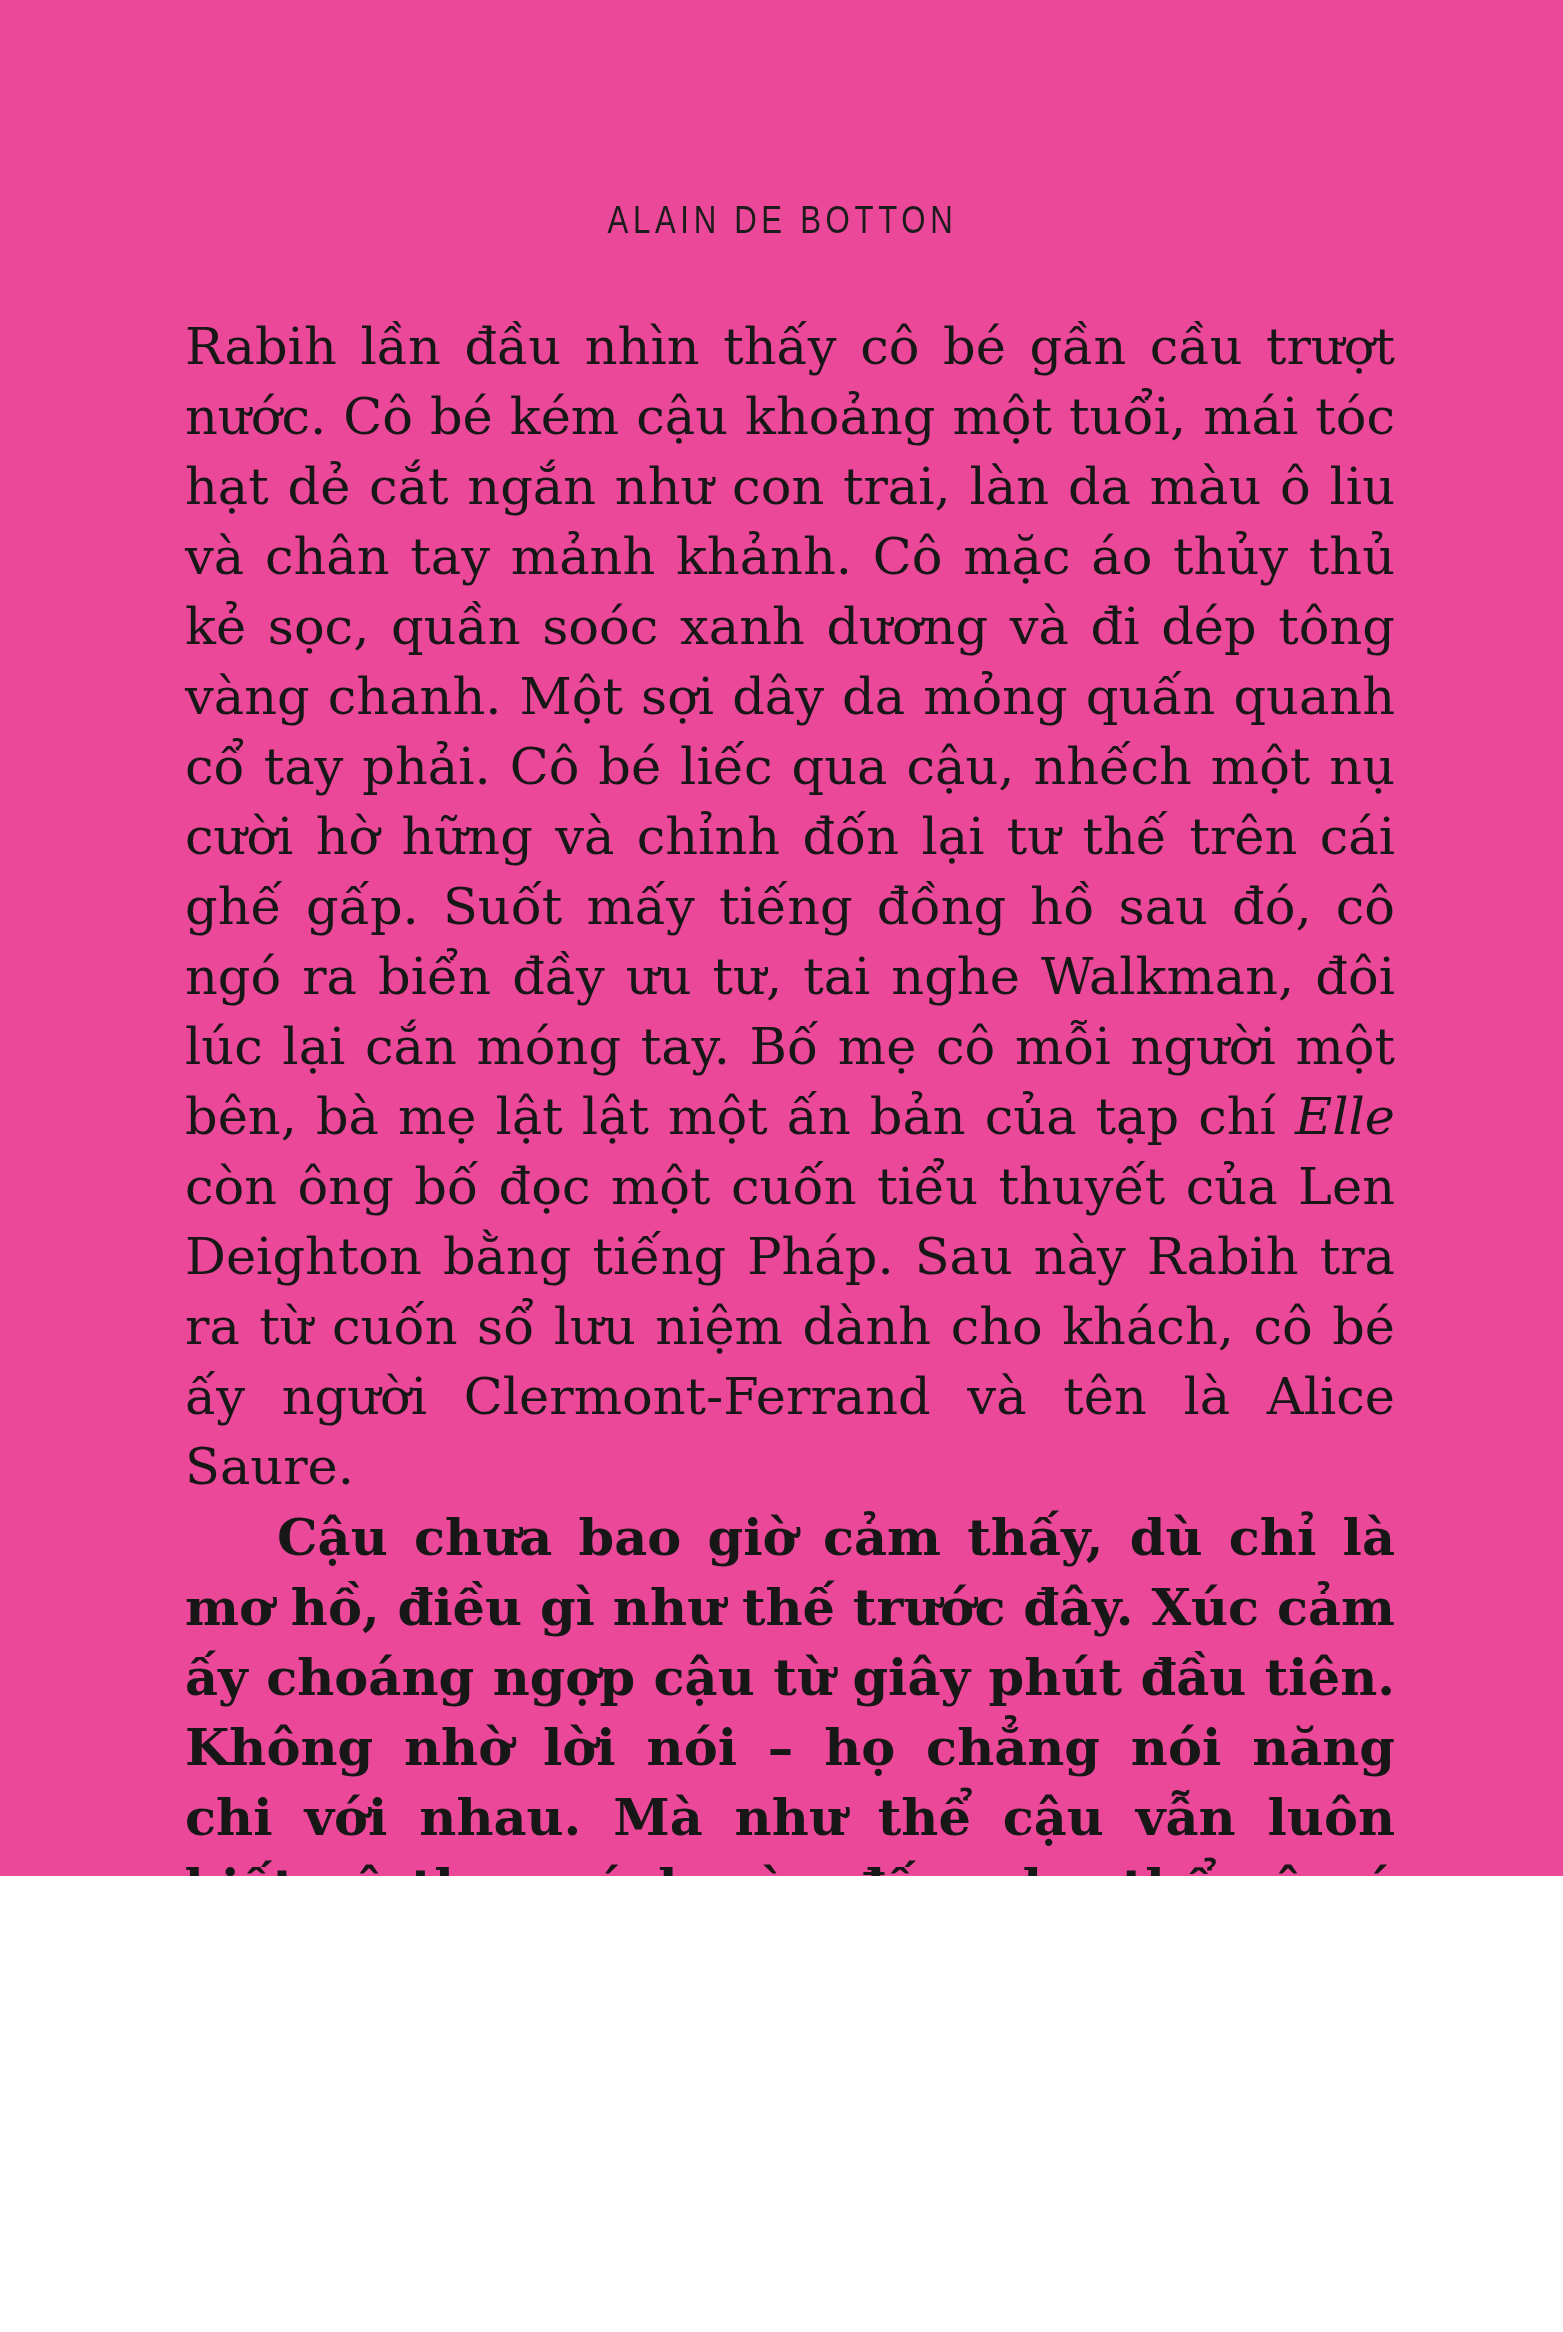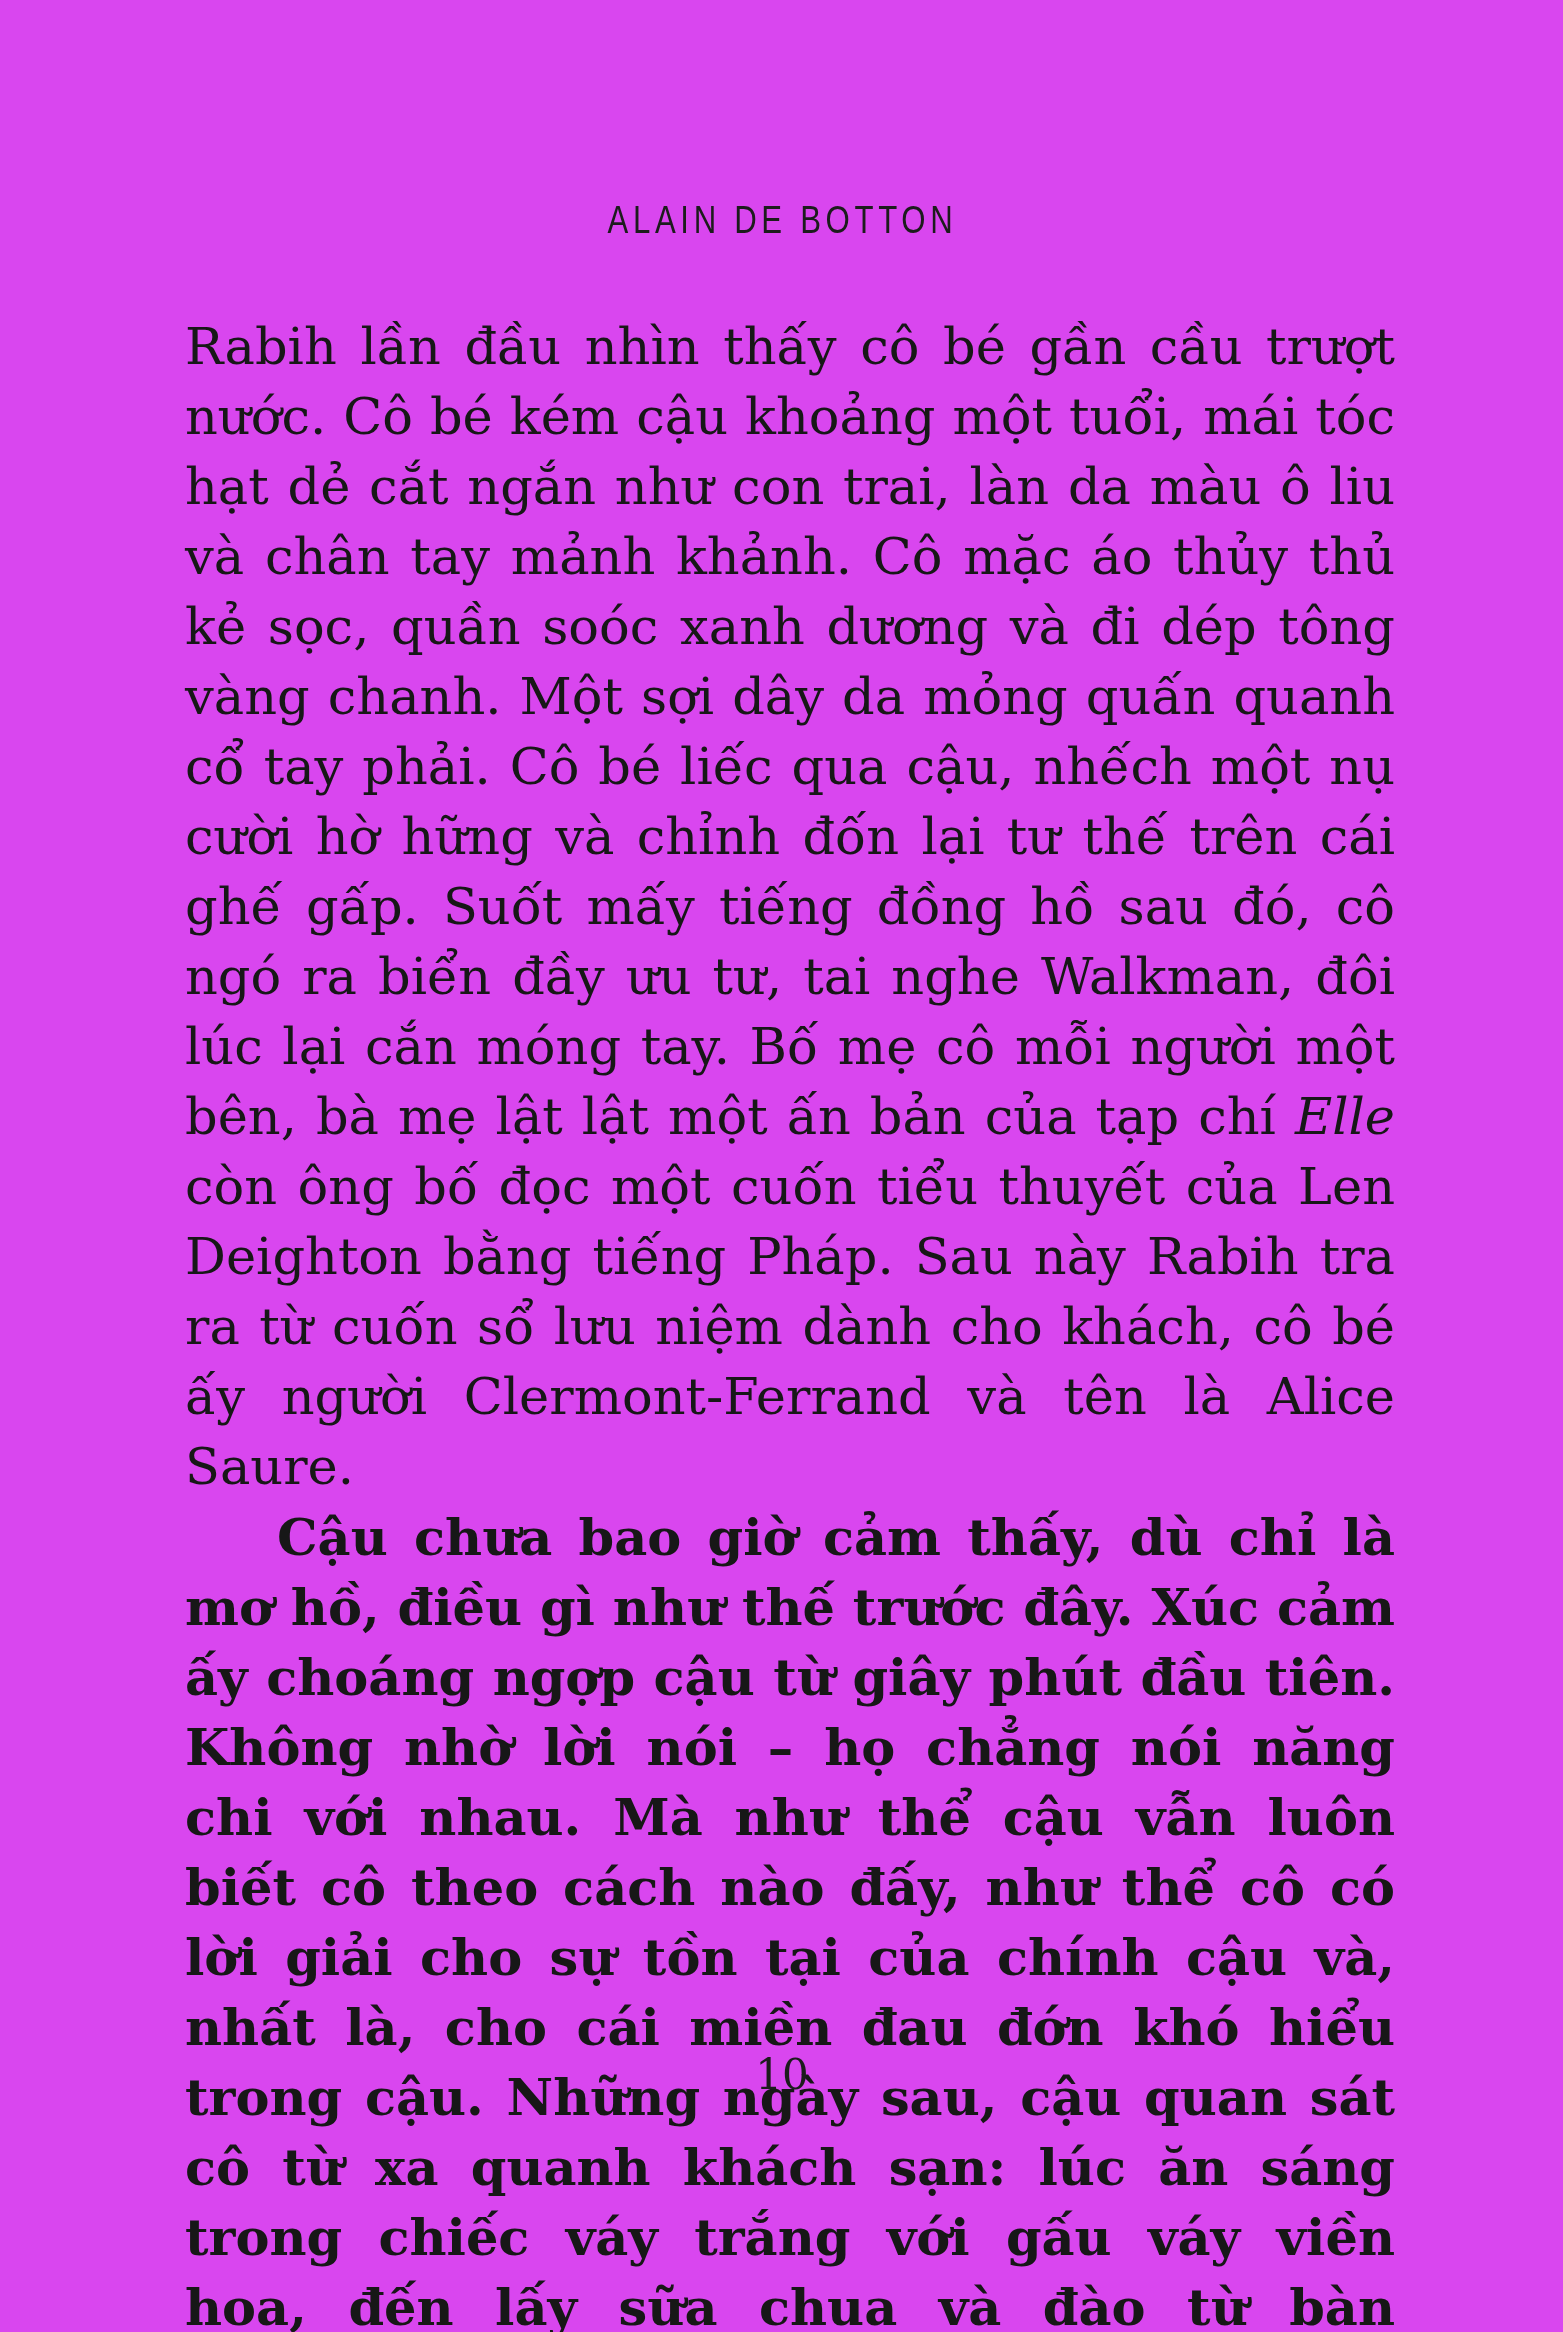--- a/index.html
+++ b/index.html
@@ -3,22 +3,22 @@
 <meta charset="utf-8">
 <style>
   html, body {
     margin: 0;
     padding: 0;
     background: #ffffff;
   }
   .page {
     position: relative;
     width: 1564px;
-    height: 2332px;
-    background: #d946ef;
+    height: 1876px;
+    background: #ec4899;
     overflow: hidden;
     font-kerning: normal;
   }
   .running-header {
     position: absolute;
     top: 199px;
     left: 0;
     width: 100%;
     text-align: center;
     color: #1c1c1c;

